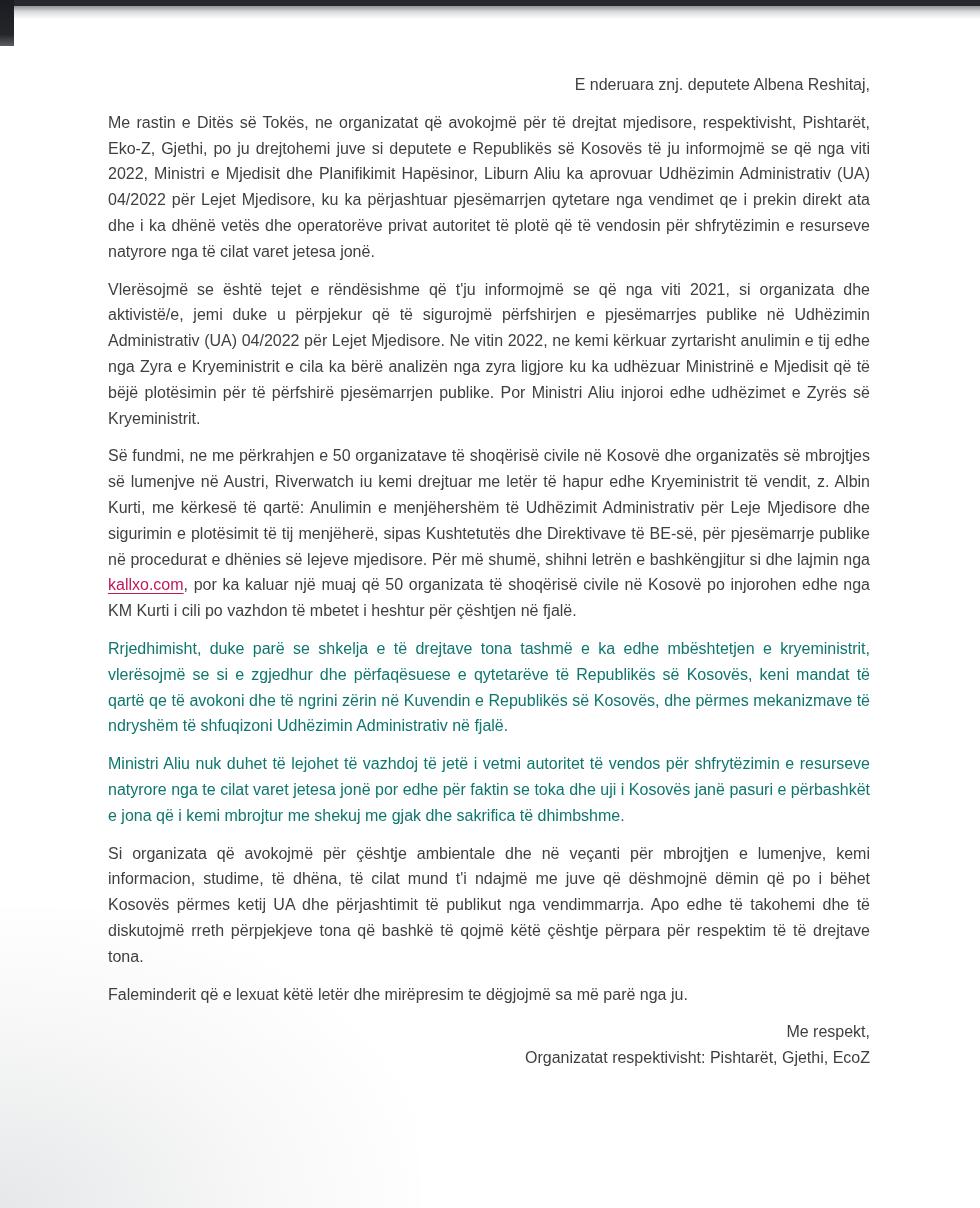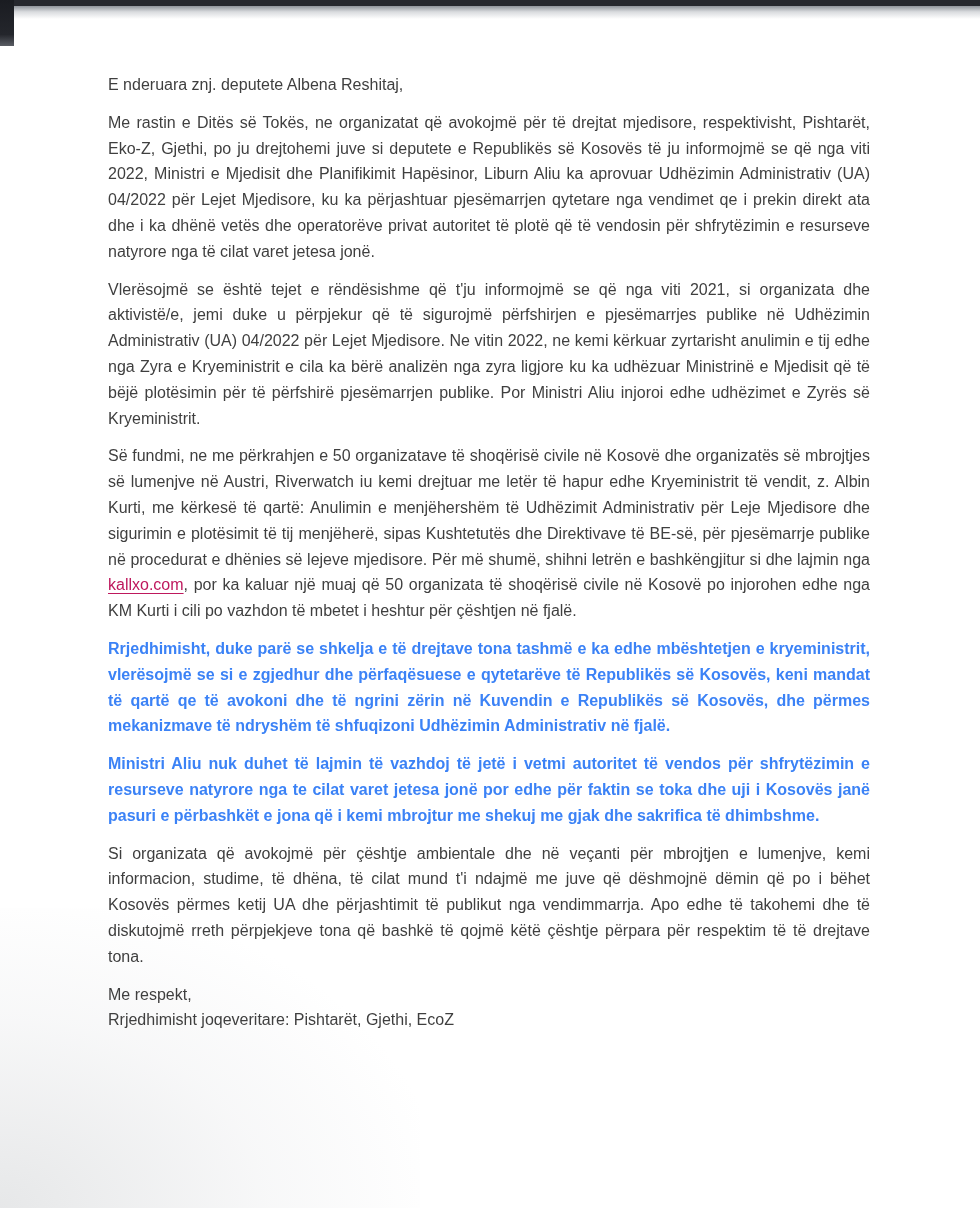--- a/index.html
+++ b/index.html
@@ -55,25 +55,25 @@
     color: #3f3f3f;
     font-size: 16px;
     line-height: 25.8px;
     z-index: 2;
   }
   .letter p {
     margin: 0 0 12px 0;
     text-align: justify;
   }
   .letter p.no-justify {
-    text-align: left;
+    text-align: right;
   }
   .letter p.bold {
-    font-weight: bold;
-    color: #3b82f6;
+    font-weight: normal;
+    color: #0f766e;
   }
   .letter .closing {
     margin-bottom: 0;
     margin-top: 8px;
   }
   .letter a.doc-link {
     color: #be185d;
     text-decoration: underline;
     text-underline-offset: 3px;
   }
@@ -91,20 +91,21 @@
 
   <p>Me rastin e Ditës së Tokës, ne organizatat që avokojmë për të drejtat mjedisore, respektivisht, Pishtarët, Eko-Z, Gjethi, po ju drejtohemi juve si deputete e Republikës së Kosovës të ju informojmë se që nga viti 2022, Ministri e Mjedisit dhe Planifikimit Hapësinor, Liburn Aliu ka aprovuar Udhëzimin Administrativ (UA) 04/2022 për Lejet Mjedisore, ku ka përjashtuar pjesëmarrjen qytetare nga vendimet qe i prekin direkt ata dhe i ka dhënë vetës dhe operatorëve privat autoritet të plotë që të vendosin për shfrytëzimin e resurseve natyrore nga të cilat varet jetesa jonë.</p>
 
 
   <p>Vlerësojmë se është tejet e rëndësishme që t'ju informojmë se që nga viti 2021, si organizata dhe aktivistë/e, jemi duke u përpjekur që të sigurojmë përfshirjen e pjesëmarrjes publike në Udhëzimin Administrativ (UA) 04/2022 për Lejet Mjedisore. Ne vitin 2022, ne kemi kërkuar zyrtarisht anulimin e tij edhe nga Zyra e Kryeministrit e cila ka bërë analizën nga zyra ligjore ku ka udhëzuar Ministrinë e Mjedisit që të bëjë plotësimin për të përfshirë pjesëmarrjen publike. Por Ministri Aliu injoroi edhe udhëzimet e Zyrës së Kryeministrit.</p>
 
   <p><span>Së fundmi, ne me përkrahjen e 50 organizatave të shoqërisë civile në Kosovë dhe organizatës së mbrojtjes së lumenjve në Austri, Riverwatch iu kemi drejtuar me letër të hapur edhe Kryeministrit të vendit, z. Albin Kurti, me kërkesë të qartë: Anulimin e menjëhershëm të Udhëzimit Administrativ për Leje Mjedisore dhe sigurimin e plotësimit të tij menjëherë, sipas Kushtetutës dhe Direktivave të BE-së, për pjesëmarrje publike në procedurat e dhënies së lejeve mjedisore. Për më shumë, shihni letrën e bashkëngjitur si dhe lajmin nga </span><a href="#" class="doc-link">kallxo.com</a><span>, por ka kaluar një muaj që 50 organizata të shoqërisë civile në Kosovë po injorohen edhe nga KM Kurti i cili po vazhdon të mbetet i heshtur për çështjen në fjalë.</span></p>
 
   <p class="bold">Rrjedhimisht, duke parë se shkelja e të drejtave tona tashmë e ka edhe mbështetjen e kryeministrit, vlerësojmë se si e zgjedhur dhe përfaqësuese e qytetarëve të Republikës së Kosovës, keni mandat të qartë qe të avokoni dhe të ngrini zërin në Kuvendin e Republikës së Kosovës, dhe përmes mekanizmave të ndryshëm të shfuqizoni Udhëzimin Administrativ në fjalë.</p>
 
-  <p class="bold">Ministri Aliu nuk duhet të lajmin të vazhdoj të jetë i vetmi autoritet të vendos për shfrytëzimin e resurseve natyrore nga te cilat varet jetesa jonë por edhe për faktin se toka dhe uji i Kosovës janë pasuri e përbashkët e jona që i kemi mbrojtur me shekuj me gjak dhe sakrifica të dhimbshme.</p>
+  <p class="bold">Ministri Aliu nuk duhet të lejohet të vazhdoj të jetë i vetmi autoritet të vendos për shfrytëzimin e resurseve natyrore nga te cilat varet jetesa jonë por edhe për faktin se toka dhe uji i Kosovës janë pasuri e përbashkët e jona që i kemi mbrojtur me shekuj me gjak dhe sakrifica të dhimbshme.</p>
 
   <p>Si organizata që avokojmë për çështje ambientale dhe në veçanti për mbrojtjen e lumenjve, kemi informacion, studime, të dhëna, të cilat mund t'i ndajmë me juve që dëshmojnë dëmin që po i bëhet Kosovës përmes ketij UA dhe përjashtimit të publikut nga vendimmarrja. Apo edhe të takohemi dhe të diskutojmë rreth përpjekjeve tona që bashkë të qojmë këtë çështje përpara për respektim të të drejtave tona.</p>
 
+  <p>Faleminderit që e lexuat këtë letër dhe mirëpresim te dëgjojmë sa më parë nga ju.</p>
 
   <p class="no-justify closing"><span>Me respekt,</span><br>
-    <span>Rrjedhimisht joqeveritare: Pishtarët, Gjethi, EcoZ</span></p>
+    <span>Organizatat respektivisht: Pishtarët, Gjethi, EcoZ</span></p>
 </div>
 
 </body></html>

